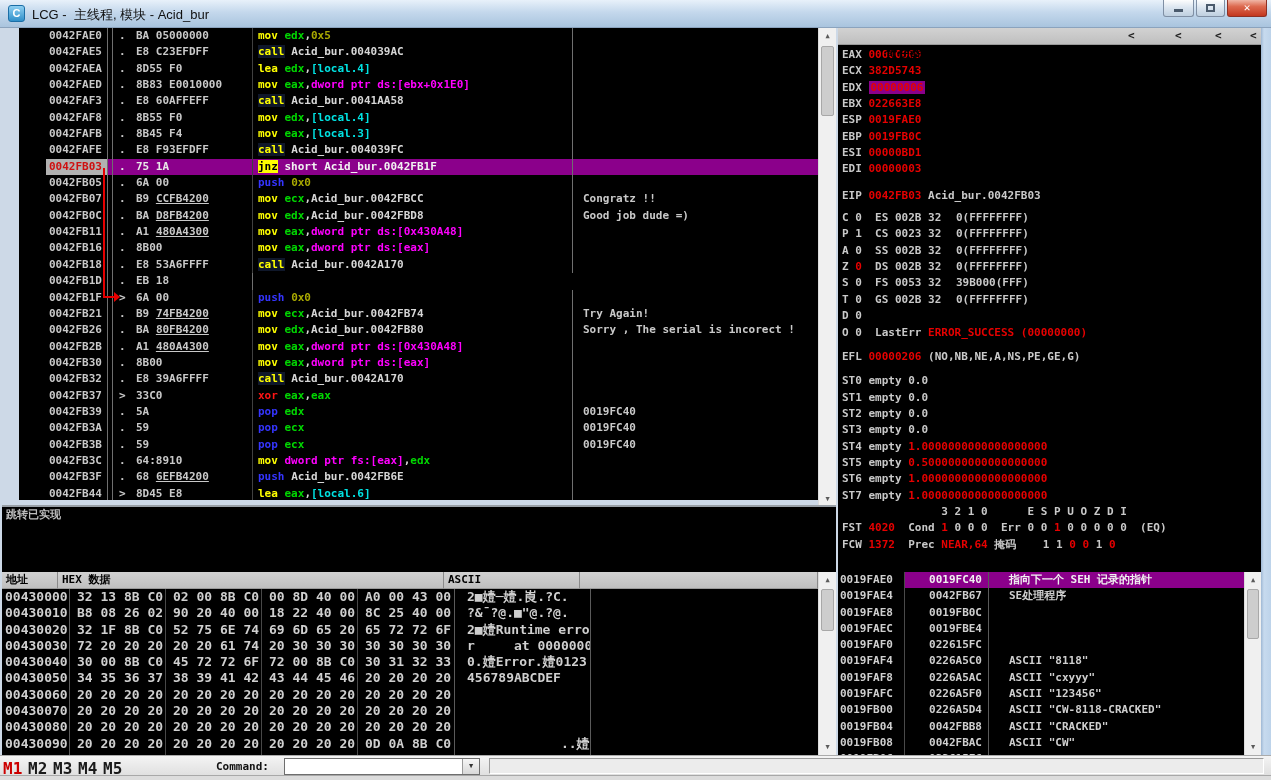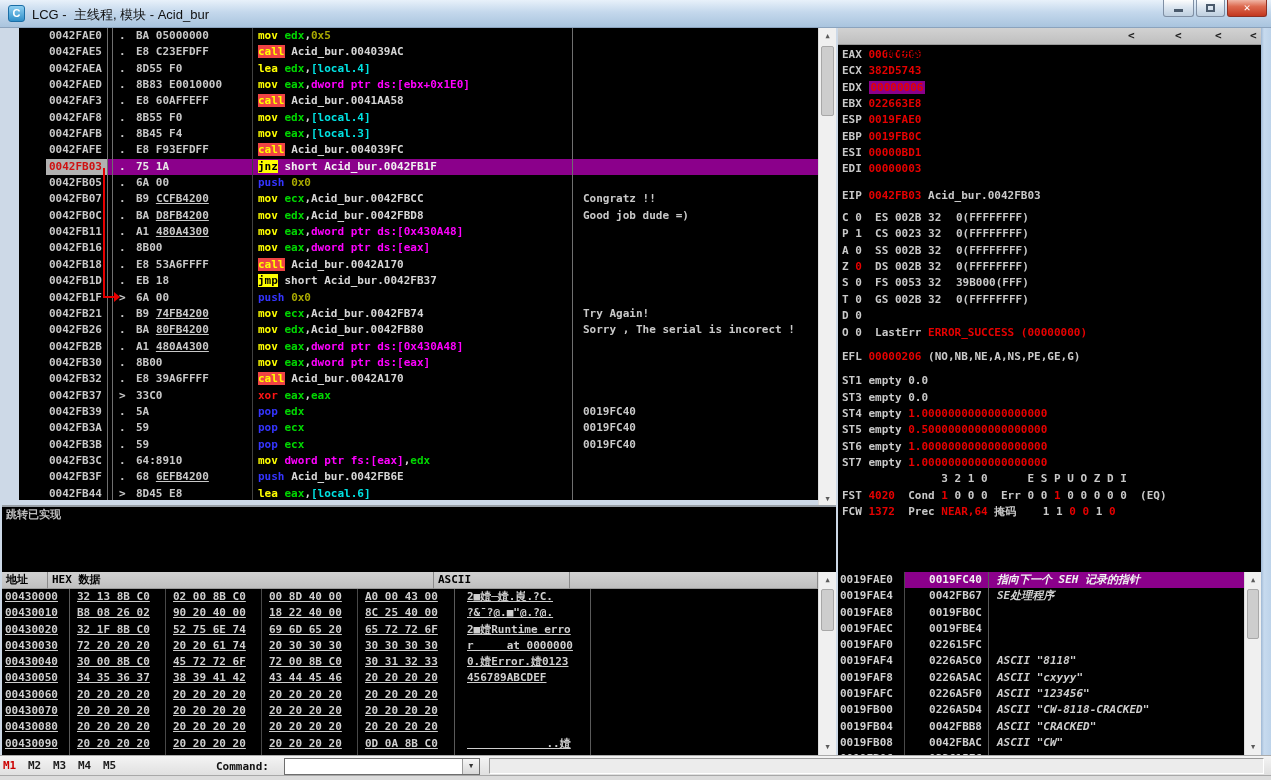--- a/index.html
+++ b/index.html
@@ -36,21 +36,21 @@
   .db { width:116px; color:#c9c9c9; flex:none; overflow:hidden; }
   .di { width:320px; padding-left:5px; border-left:1px solid #404040; flex:none; overflow:hidden; }
   .dc { flex:1; padding-left:10px; border-left:1px solid #6f6f6f; color:#c9c9c9; overflow:hidden; }
   .ub { text-decoration:underline; }
   .drow.sel { background:#8b008b; }
   .drow.sel .da { background:#b2b2b2; color:#cf1010; }
   .drow.sel .db, .drow.sel .dm { color:#e8e8e8; }
   .tk-y{color:#ffff00}.tk-B{color:#3535ff}.tk-X{color:#ff1515}.tk-g{color:#00d800}
   .tk-m{color:#ff00ff}.tk-C{color:#00e2e2}.tk-o{color:#a8a800}.tk-L{color:#d6d6d6}
   .tk-P{color:#d6d6d6}.tk-W{color:#f2f2f2}
-  .tk-CALL{background:#ef4444;color:#ffff00}
+  .tk-CALL{background:#0f172a;color:#ffff00}
   .tk-JMP{background:#ffff00;color:#000}
   .jline { position:absolute; background:#e60000; }
   .jarrow { position:absolute; width:0; height:0; border-left:6px solid #e60000;
     border-top:5px solid transparent; border-bottom:5px solid transparent; }
 
   
   .vscroll { position:absolute; background:#f0f0f0; border-left:1px solid #dcdcdc; }
   .sarr { position:absolute; left:0; width:100%; height:16px; color:#5a5a5a; font-size:7px;
     text-align:center; line-height:16px; }
   .sthumb { position:absolute; left:2px; right:2px; background:#cdcdcd;
@@ -60,24 +60,24 @@
   #info-pane { left:2px; top:505px; width:834px; height:67px; border-top:2px solid #989fa6; }
   #info-pane div { padding-left:4px; height:16px; line-height:16px; }
   .info-l1 { color:#bdbdbd; } .info-l2 { color:#d4d4d4; }
 
   
   #dump-pane { left:2px; top:572px; width:816px; height:183px; }
   .dump-header { display:flex; height:17px; line-height:16px; background:#c6c6c6; color:#000;
     font-size:11px; font-weight:bold; white-space:pre; }
   .dh { border-right:1px solid #8a8a8a; border-bottom:1px solid #9a9a9a; padding-left:4px;
     background:linear-gradient(#d2d2d2,#bfbfbf); }
-  .dh-addr{width:46px;flex:none}.dh-hex{width:386px;flex:none}.dh-ascii{width:136px;flex:none}
+  .dh-addr{width:56px;flex:none}.dh-hex{width:386px;flex:none}.dh-ascii{width:136px;flex:none}
   .dh-rest{flex:1}
-  .hrow { display:flex; height:16.3px; line-height:16.3px; font-size:11px; font-weight:bold;
-    color:#cfcfcf; white-space:pre;text-decoration:underline; }
+  .hrow { display:flex; height:16.3px; line-height:16.3px; font-size:13px; font-weight:bold;
+    color:#cfcfcf; white-space:pre; }
   .ha { width:68px; padding-left:3px; border-right:1px solid #5a5a5a; flex:none; }
   .hg { width:96px; padding-left:7px; flex:none; }
   .hg-sep { border-right:1px solid #484848; }
   .hascii { width:136px; border-left:1px solid #5a5a5a; padding-left:12px; flex:none; overflow:hidden; }
   .hrest { flex:1; border-left:1px solid #5a5a5a; }
 
   
   #regs-pane { left:838px; top:28px; width:424px; height:544px; }
   .regs-header { height:17px; background:linear-gradient(#d2d2d2,#bfbfbf); color:#000;
     border-bottom:1px solid #9a9a9a; font-size:12px; font-weight:bold; line-height:16px;
@@ -89,31 +89,31 @@
   .rg-g{color:#c9c9c9}.rg-r{color:#e60000}
   .rg-sm{font-size:8px}
   .rg-hl{background:#8b008b;color:#e60000;padding:0 2px}
 
   
   #stack-pane { left:838px; top:572px; width:406px; height:183px; }
   .srow { display:flex; height:16.3px; line-height:16.3px; font-size:11px; font-weight:bold;
     color:#cfcfcf; white-space:pre; }
   .sa { width:66px; padding-left:2px; flex:none; }
   .sv { width:84px; text-align:right; padding-right:6px; border-left:1px solid #4a4a4a; flex:none; }
-  .sc { flex:1; border-left:1px solid #5a5a5a; padding-left:8px; overflow:hidden;font-style:italic; }
+  .sc { flex:1; border-left:1px solid #5a5a5a; padding-left:20px; overflow:hidden; }
   .srow.sel .sv, .srow.sel .sc { background:#8b008b; color:#f0f0f0; }
 
   
   #right-border { position:absolute; left:1261px; top:28px; width:10px; height:727px;
     background:linear-gradient(90deg,#9fb8d4,#c7daee 30%,#bdd3ea); }
 
   
   #bottom-bar { position:absolute; left:0; top:755px; width:1271px; height:20px;
     background:linear-gradient(#f4f4f4,#e0e0e0); border-top:1px solid #ababab; }
-  .mtab { position:absolute; top:3px; width:24px; text-align:left; font-size:11px;
+  .mtab { position:absolute; top:3px; width:24px; text-align:left; font-size:16px;
     font-weight:bold; color:#1a1a1a; }
   .mtab.active { color:#cc0000; }
   #cmd-label { position:absolute; left:216px; top:4px; font-size:11px; font-weight:bold; color:#111; }
   #cmd-combo { position:absolute; left:284px; top:2px; width:196px; height:17px;
     background:#fff; border:1px solid #6e6e6e; }
   #cmd-input { position:absolute; left:1px; top:1px; width:176px; height:13px; border:none;
     outline:none; font-family:"DejaVu Sans Mono",monospace; font-size:11px; }
   #cmd-drop { position:absolute; right:0; top:0; width:17px; height:15px;
     background:linear-gradient(#f6f6f6,#d8d8d8); border-left:1px solid #9a9a9a;
     text-align:center; font-size:7px; line-height:15px; color:#333; }
@@ -145,21 +145,21 @@
         <div class="drow"><span class="da">0042FAF8</span><span class="dm">.</span><span class="db">8B55 F0</span><span class="di"><span class="tk-y">mov</span><span class="tk-P"> </span><span class="tk-g">edx</span><span class="tk-P">,</span><span class="tk-C">[local.4]</span></span><span class="dc"></span></div>
         <div class="drow"><span class="da">0042FAFB</span><span class="dm">.</span><span class="db">8B45 F4</span><span class="di"><span class="tk-y">mov</span><span class="tk-P"> </span><span class="tk-g">eax</span><span class="tk-P">,</span><span class="tk-C">[local.3]</span></span><span class="dc"></span></div>
         <div class="drow"><span class="da">0042FAFE</span><span class="dm">.</span><span class="db">E8 F93EFDFF</span><span class="di"><span class="tk-CALL">call</span><span class="tk-P"> </span><span class="tk-L">Acid_bur.004039FC</span></span><span class="dc"></span></div>
         <div class="drow sel"><span class="da">0042FB03</span><span class="dm">.</span><span class="db">75 1A</span><span class="di"><span class="tk-JMP">jnz</span><span class="tk-P"> </span><span class="tk-W">short Acid_bur.0042FB1F</span></span><span class="dc"></span></div>
         <div class="drow"><span class="da">0042FB05</span><span class="dm">.</span><span class="db">6A 00</span><span class="di"><span class="tk-B">push</span><span class="tk-P"> </span><span class="tk-o">0x0</span></span><span class="dc"></span></div>
         <div class="drow"><span class="da">0042FB07</span><span class="dm">.</span><span class="db">B9 <span class="ub">CCFB4200</span></span><span class="di"><span class="tk-y">mov</span><span class="tk-P"> </span><span class="tk-g">ecx</span><span class="tk-P">,</span><span class="tk-L">Acid_bur.0042FBCC</span></span><span class="dc">Congratz !!</span></div>
         <div class="drow"><span class="da">0042FB0C</span><span class="dm">.</span><span class="db">BA <span class="ub">D8FB4200</span></span><span class="di"><span class="tk-y">mov</span><span class="tk-P"> </span><span class="tk-g">edx</span><span class="tk-P">,</span><span class="tk-L">Acid_bur.0042FBD8</span></span><span class="dc">Good job dude =)</span></div>
         <div class="drow"><span class="da">0042FB11</span><span class="dm">.</span><span class="db">A1 <span class="ub">480A4300</span></span><span class="di"><span class="tk-y">mov</span><span class="tk-P"> </span><span class="tk-g">eax</span><span class="tk-P">,</span><span class="tk-m">dword ptr ds:[0x430A48]</span></span><span class="dc"></span></div>
         <div class="drow"><span class="da">0042FB16</span><span class="dm">.</span><span class="db">8B00</span><span class="di"><span class="tk-y">mov</span><span class="tk-P"> </span><span class="tk-g">eax</span><span class="tk-P">,</span><span class="tk-m">dword ptr ds:[eax]</span></span><span class="dc"></span></div>
         <div class="drow"><span class="da">0042FB18</span><span class="dm">.</span><span class="db">E8 53A6FFFF</span><span class="di"><span class="tk-CALL">call</span><span class="tk-P"> </span><span class="tk-L">Acid_bur.0042A170</span></span><span class="dc"></span></div>
-        <div class="drow"><span class="da">0042FB1D</span><span class="dm">.</span><span class="db">EB 18</span><span class="di"><span class="tk-JMP">jmp</span><span class="tk-P"> </span><span class="tk-L">short Acid_bur.0042FB37</span></span><span class="dc"></span></div>
+        <div class="drow"><span class="da">0042FB1D</span><span class="dm">.</span><span class="db">EB 18</span><span class="dc"></span></div>
         <div class="drow"><span class="da">0042FB1F</span><span class="dm">&gt;</span><span class="db">6A 00</span><span class="di"><span class="tk-B">push</span><span class="tk-P"> </span><span class="tk-o">0x0</span></span><span class="dc"></span></div>
         <div class="drow"><span class="da">0042FB21</span><span class="dm">.</span><span class="db">B9 <span class="ub">74FB4200</span></span><span class="di"><span class="tk-y">mov</span><span class="tk-P"> </span><span class="tk-g">ecx</span><span class="tk-P">,</span><span class="tk-L">Acid_bur.0042FB74</span></span><span class="dc">Try Again!</span></div>
         <div class="drow"><span class="da">0042FB26</span><span class="dm">.</span><span class="db">BA <span class="ub">80FB4200</span></span><span class="di"><span class="tk-y">mov</span><span class="tk-P"> </span><span class="tk-g">edx</span><span class="tk-P">,</span><span class="tk-L">Acid_bur.0042FB80</span></span><span class="dc">Sorry , The serial is incorect !</span></div>
         <div class="drow"><span class="da">0042FB2B</span><span class="dm">.</span><span class="db">A1 <span class="ub">480A4300</span></span><span class="di"><span class="tk-y">mov</span><span class="tk-P"> </span><span class="tk-g">eax</span><span class="tk-P">,</span><span class="tk-m">dword ptr ds:[0x430A48]</span></span><span class="dc"></span></div>
         <div class="drow"><span class="da">0042FB30</span><span class="dm">.</span><span class="db">8B00</span><span class="di"><span class="tk-y">mov</span><span class="tk-P"> </span><span class="tk-g">eax</span><span class="tk-P">,</span><span class="tk-m">dword ptr ds:[eax]</span></span><span class="dc"></span></div>
         <div class="drow"><span class="da">0042FB32</span><span class="dm">.</span><span class="db">E8 39A6FFFF</span><span class="di"><span class="tk-CALL">call</span><span class="tk-P"> </span><span class="tk-L">Acid_bur.0042A170</span></span><span class="dc"></span></div>
         <div class="drow"><span class="da">0042FB37</span><span class="dm">&gt;</span><span class="db">33C0</span><span class="di"><span class="tk-X">xor</span><span class="tk-P"> </span><span class="tk-g">eax</span><span class="tk-P">,</span><span class="tk-g">eax</span></span><span class="dc"></span></div>
         <div class="drow"><span class="da">0042FB39</span><span class="dm">.</span><span class="db">5A</span><span class="di"><span class="tk-B">pop</span><span class="tk-P"> </span><span class="tk-g">edx</span></span><span class="dc">0019FC40</span></div>
         <div class="drow"><span class="da">0042FB3A</span><span class="dm">.</span><span class="db">59</span><span class="di"><span class="tk-B">pop</span><span class="tk-P"> </span><span class="tk-g">ecx</span></span><span class="dc">0019FC40</span></div>
         <div class="drow"><span class="da">0042FB3B</span><span class="dm">.</span><span class="db">59</span><span class="di"><span class="tk-B">pop</span><span class="tk-P"> </span><span class="tk-g">ecx</span></span><span class="dc">0019FC40</span></div>
@@ -233,21 +233,23 @@
         <div class="regline"><span class="rg-g">P 1  CS 0023 32</span><span class="rg-sm">位</span><span class="rg-g"> 0(FFFFFFFF)</span></div>
         <div class="regline"><span class="rg-g">A 0  SS 002B 32</span><span class="rg-sm">位</span><span class="rg-g"> 0(FFFFFFFF)</span></div>
         <div class="regline"><span class="rg-g">Z </span><span class="rg-r">0</span><span class="rg-g">  DS 002B 32</span><span class="rg-sm">位</span><span class="rg-g"> 0(FFFFFFFF)</span></div>
         <div class="regline"><span class="rg-g">S 0  FS 0053 32</span><span class="rg-sm">位</span><span class="rg-g"> 39B000(FFF)</span></div>
         <div class="regline"><span class="rg-g">T 0  GS 002B 32</span><span class="rg-sm">位</span><span class="rg-g"> 0(FFFFFFFF)</span></div>
         <div class="regline"><span class="rg-g">D 0</span></div>
         <div class="regline"><span class="rg-g">O 0  LastErr </span><span class="rg-r">ERROR_SUCCESS (00000000)</span></div>
         <div style="height: 8px;"></div>
         <div class="regline"><span class="rg-g">EFL </span><span class="rg-r">00000206</span><span class="rg-g"> (NO,NB,NE,A,NS,PE,GE,G)</span></div>
         <div style="height: 8px;"></div>
+        <div class="regline"><span class="rg-g">ST0 empty 0.0</span></div>
         <div class="regline"><span class="rg-g">ST1 empty 0.0</span></div>
+        <div class="regline"><span class="rg-g">ST2 empty 0.0</span></div>
         <div class="regline"><span class="rg-g">ST3 empty 0.0</span></div>
         <div class="regline"><span class="rg-g">ST4 empty </span><span class="rg-r">1.0000000000000000000</span></div>
         <div class="regline"><span class="rg-g">ST5 empty </span><span class="rg-r">0.5000000000000000000</span></div>
         <div class="regline"><span class="rg-g">ST6 empty </span><span class="rg-r">1.0000000000000000000</span></div>
         <div class="regline"><span class="rg-g">ST7 empty </span><span class="rg-r">1.0000000000000000000</span></div>
         <div class="regline"><span class="rg-g">               3 2 1 0      E S P U O Z D I</span></div>
         <div class="regline"><span class="rg-g">FST </span><span class="rg-r">4020</span><span class="rg-g">  Cond </span><span class="rg-r">1</span><span class="rg-g"> 0 0 0  Err 0 0 </span><span class="rg-r">1</span><span class="rg-g"> 0 0 0 0 0  (EQ)</span></div>
         <div class="regline"><span class="rg-g">FCW </span><span class="rg-r">1372</span><span class="rg-g">  Prec </span><span class="rg-r">NEAR,64</span><span class="rg-g"> 掩码    1 1 </span><span class="rg-r">0 0</span><span class="rg-g"> 1 </span><span class="rg-r">0</span></div>
       </div>
   </div>

